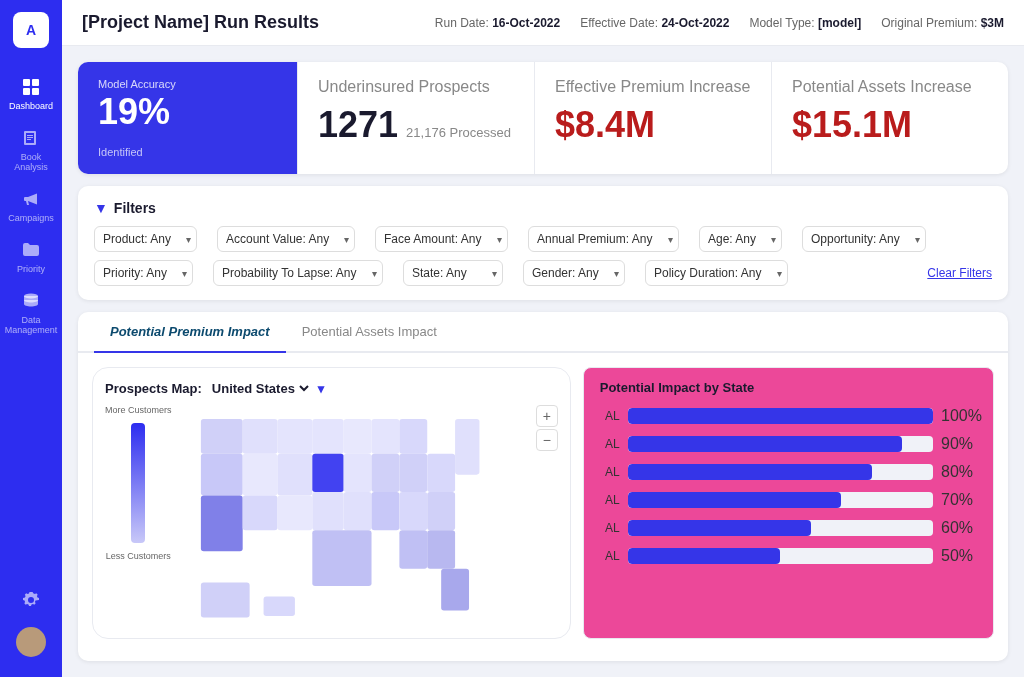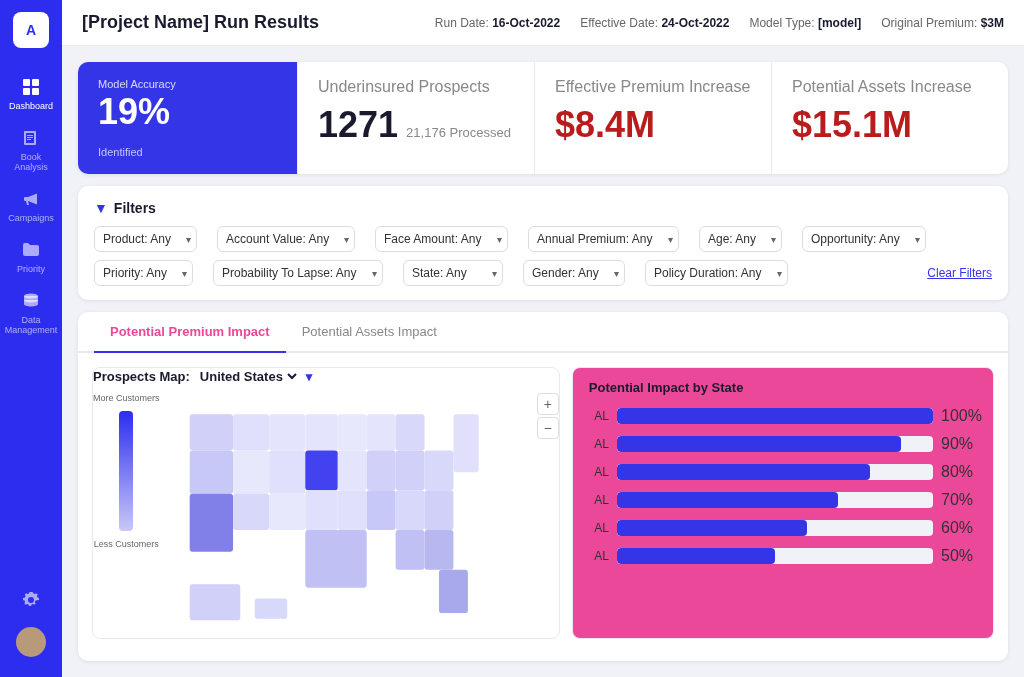--- a/index.html
+++ b/index.html
@@ -156,34 +156,35 @@
       padding: 0 16px;
     }
     .tab {
       padding: 12px 16px;
       font-size: 13px;
       cursor: pointer;
       color: #888;
       border-bottom: 2px solid transparent;
       margin-bottom: -2px;
     }
-    .tab.active { color: #ec4899; border-bottom-color: #3535e8; font-weight: 600; }
+    .tab.active { color: #0c4a6e; border-bottom-color: #3535e8; font-weight: 600; font-style: italic; }
 
     
     .charts-area {
       display: flex;
       gap: 12px;
       padding: 14px;
       height: 300px;
     }
     .map-panel {
       flex: 1.2;
       background: white;
       border: 1px solid #e8eaf0;
-      border-radius: 8px;
+      border-radius: 16px;
+      padding: 12px;
       display: flex;
       flex-direction: column;
     }
     .map-header { font-size: 13px; font-weight: 600; margin-bottom: 8px; color: #1a1a2e; display: flex; align-items: center; gap: 6px; }
     .map-header select { border: none; font-weight: 600; font-size: 13px; color: #1a1a2e; cursor: pointer; background: transparent; }
     .map-body { flex: 1; display: flex; gap: 8px; }
     .map-legend { display: flex; flex-direction: column; align-items: center; gap: 4px; }
     .legend-label { font-size: 9px; color: #666; text-align: center; }
     .legend-gradient {
       width: 14px;

